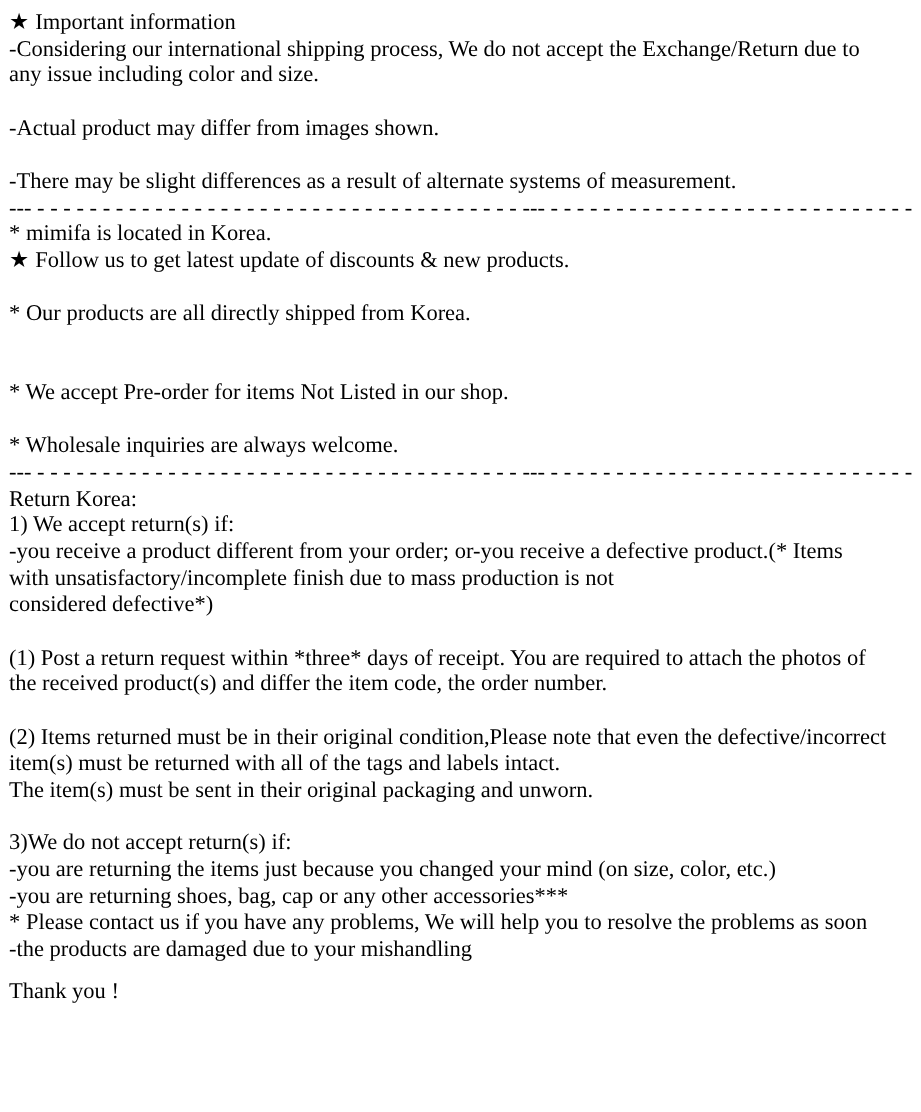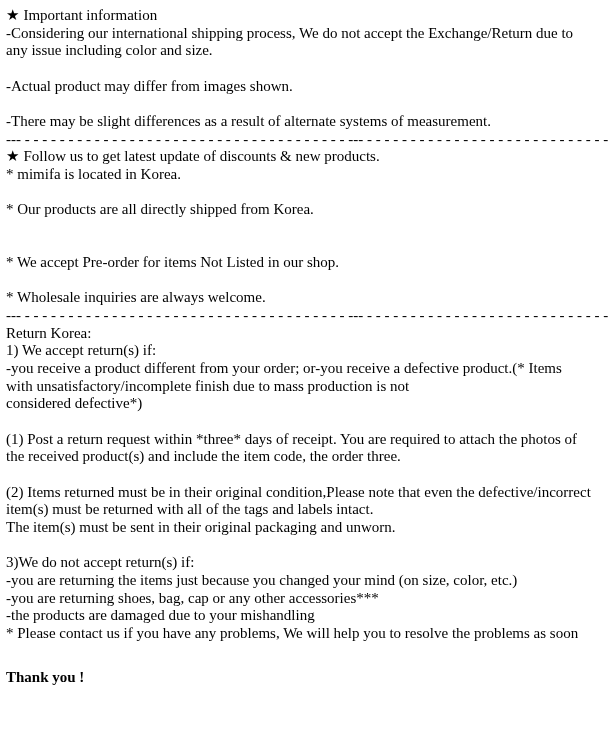--- a/index.html
+++ b/index.html
@@ -18,63 +18,63 @@
     font-size: 15px;
     line-height: 17.65px;
     color: #000000;
   }
   .line {
     white-space: pre;
     min-height: 17.65px;
     overflow: hidden;
   }
   .star { margin-right: 4px; }
-  .closing { margin-top: 27px; font-weight: bold; }
+  .closing { margin-top: 11px; }
 </style>
 </head>
 <body>
 
 <div class="doc">
 
   <div class="line"><span class="star">★</span><span>Important information</span></div>
   <div class="line">-Considering our international shipping process, We do not accept the Exchange/Return due to</div>
   <div class="line">any issue including color and size.</div>
   <div class="line"></div>
   <div class="line">-Actual product may differ from images shown.</div>
   <div class="line"></div>
   <div class="line">-There may be slight differences as a result of alternate systems of measurement.</div>
 
   <div class="line">--- - - - - - - - - - - - - - - - - - - - - - - - - - - - - - - - - - - - - - --- - - - - - - - - - - - - - - - - - - - - - - - - - - - - - </div>
 
+  <div class="line">* mimifa is located in Korea.</div>
   <div class="line"><span class="star">★</span><span>Follow us to get latest update of discounts &amp; new products.</span></div>
-  <div class="line">* mimifa is located in Korea.</div>
   <div class="line"></div>
   <div class="line">* Our products are all directly shipped from Korea.</div>
   <div class="line"></div>
   <div class="line"></div>
   <div class="line">* We accept Pre-order for items Not Listed in our shop.</div>
   <div class="line"></div>
   <div class="line">* Wholesale inquiries are always welcome.</div>
 
   <div class="line">--- - - - - - - - - - - - - - - - - - - - - - - - - - - - - - - - - - - - - - --- - - - - - - - - - - - - - - - - - - - - - - - - - - - - - </div>
 
   <div class="line">Return Korea:</div>
   <div class="line">1) We accept return(s) if:</div>
   <div class="line">-you receive a product different from your order; or-you receive a defective product.(* Items</div>
   <div class="line">with unsatisfactory/incomplete finish due to mass production is not</div>
   <div class="line">considered defective*)</div>
   <div class="line"></div>
   <div class="line">(1) Post a return request within *three* days of receipt. You are required to attach the photos of</div>
-  <div class="line">the received product(s) and include the item code, the order three.</div>
+  <div class="line">the received product(s) and differ the item code, the order number.</div>
   <div class="line"></div>
   <div class="line">(2) Items returned must be in their original condition,Please note that even the defective/incorrect</div>
   <div class="line">item(s) must be returned with all of the tags and labels intact.</div>
   <div class="line">The item(s) must be sent in their original packaging and unworn.</div>
   <div class="line"></div>
   <div class="line">3)We do not accept return(s) if:</div>
   <div class="line">-you are returning the items just because you changed your mind (on size, color, etc.)</div>
   <div class="line">-you are returning shoes, bag, cap or any other accessories***</div>
+  <div class="line">* Please contact us if you have any problems, We will help you to resolve the problems as soon</div>
   <div class="line">-the products are damaged due to your mishandling</div>
-  <div class="line">* Please contact us if you have any problems, We will help you to resolve the problems as soon</div>
 
   <div class="line closing">Thank you !</div>
 
 </div>
 
 </body></html>

